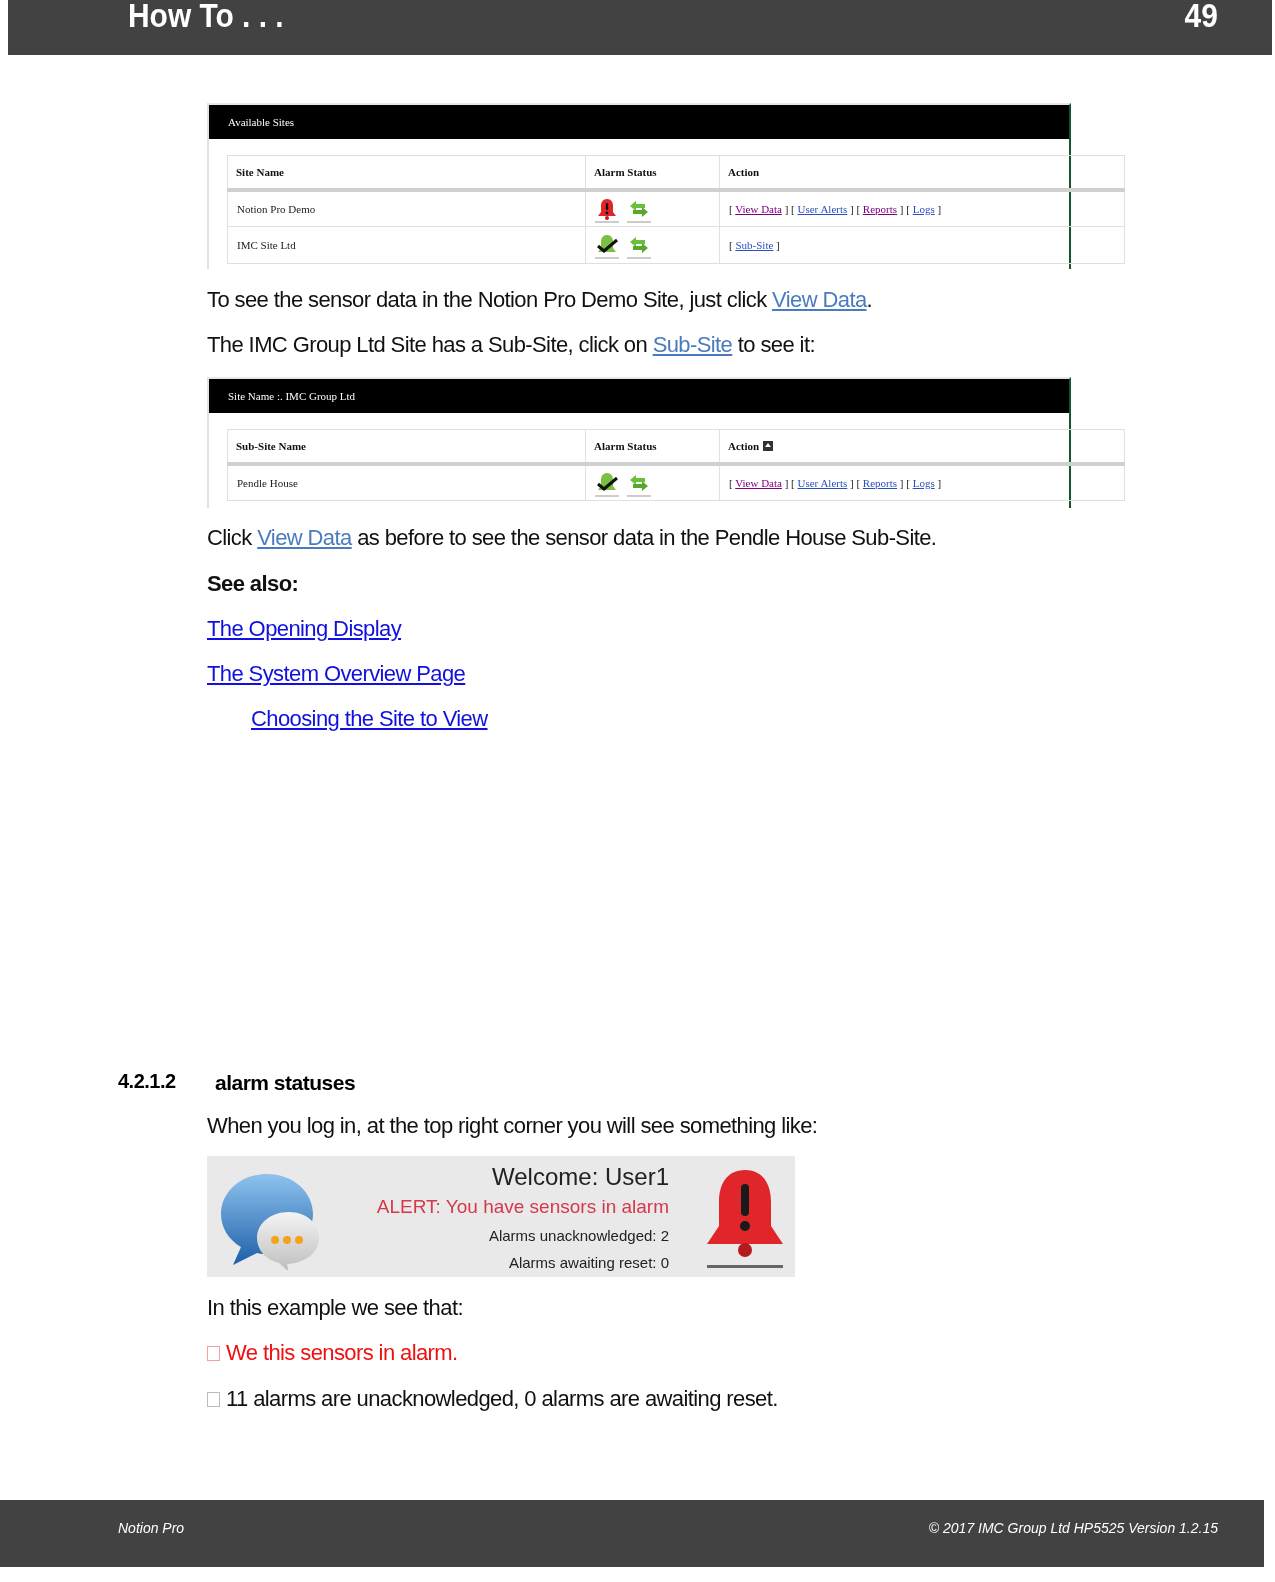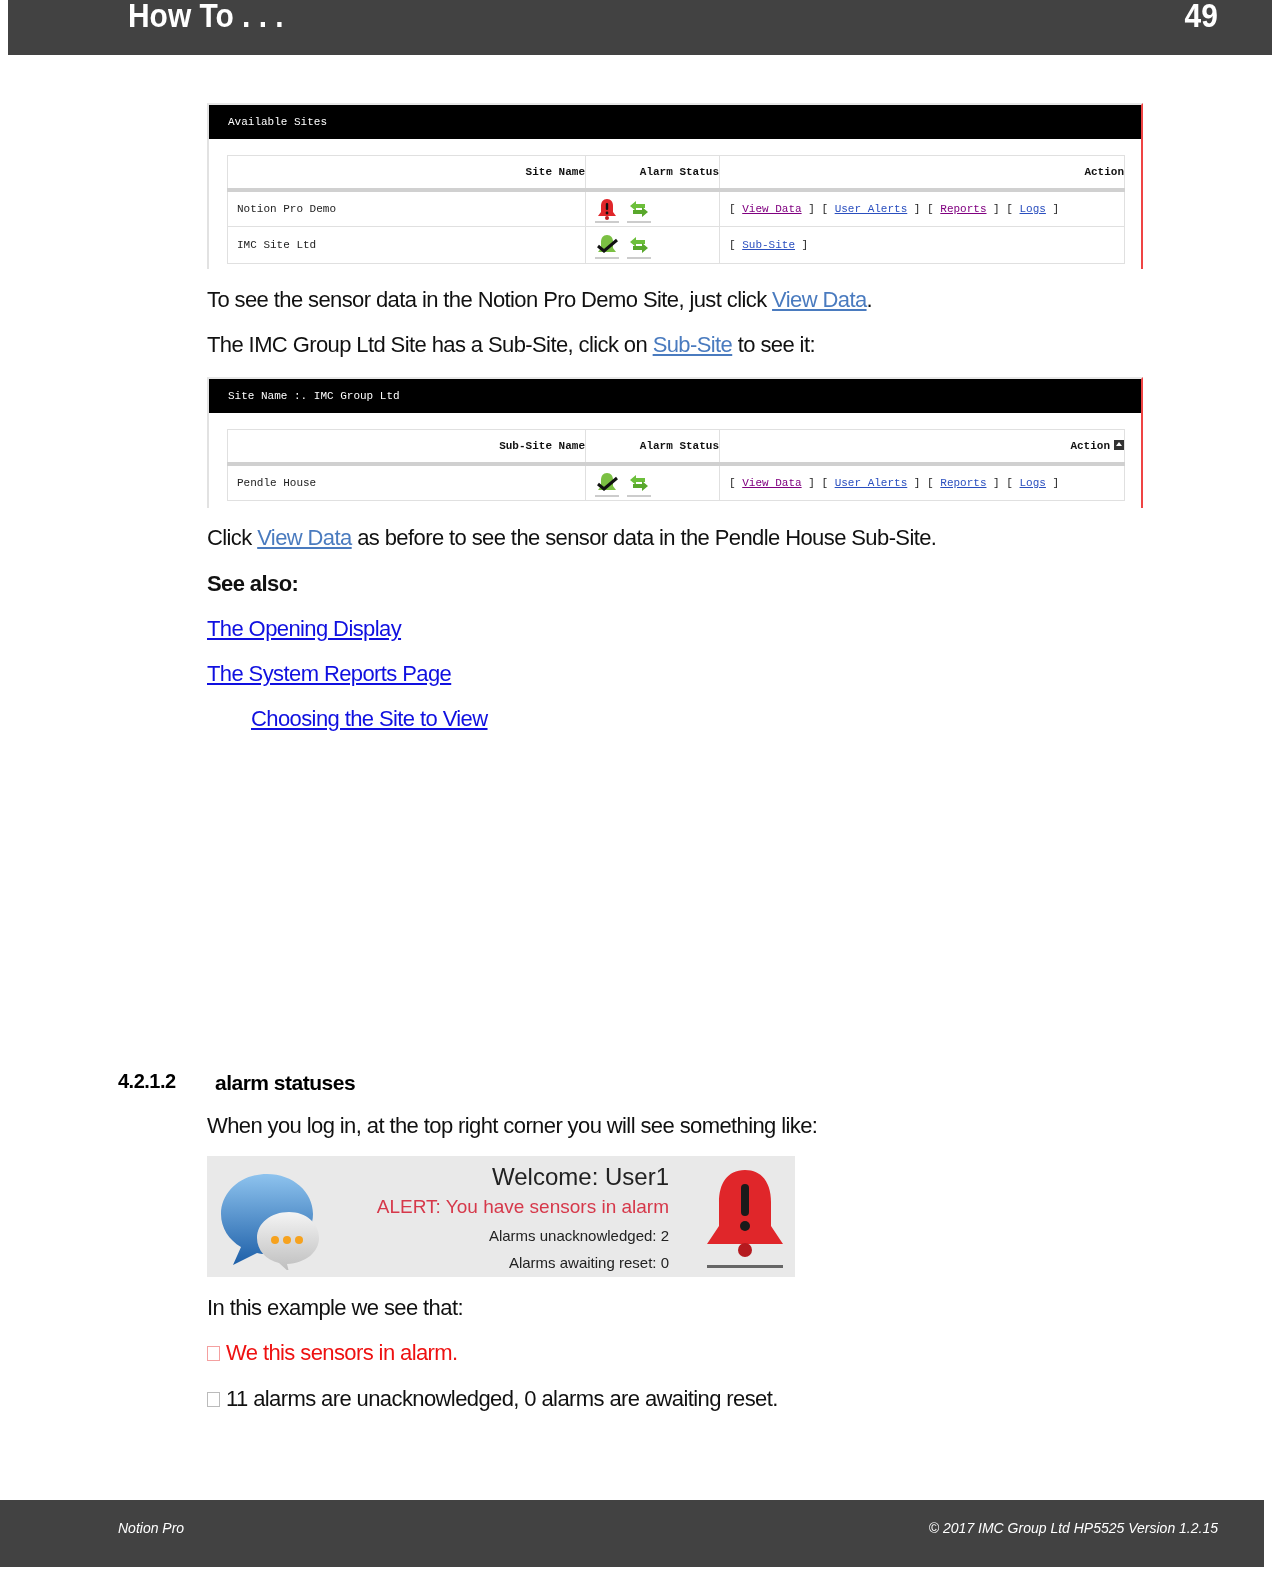--- a/index.html
+++ b/index.html
@@ -24,35 +24,35 @@
   .page-footer {
     position: absolute; left: 0; top: 1500px; width: 1264px; height: 67px;
     background: #424242; color: #fff;
     font-family: "Liberation Sans", sans-serif; font-style: italic; font-size: 14px;
   }
   .page-footer .left { position: absolute; left: 118px; top: 20px; }
   .page-footer .right { position: absolute; right: 46px; top: 20px; }
 
   
   .panel {
-    position: absolute; left: 207px; width: 936px;
-    border-left: 2px solid #e2e2e2; border-right: 2px solid #ef4444; border-top: 2px solid #e8e8e8;
+    position: absolute; left: 207px; width: 864px;
+    border-left: 2px solid #e2e2e2; border-right: 2px solid #14532d; border-top: 2px solid #e8e8e8;
     background: #fff;
-    font-family: Liberation Mono, monospace;
+    font-family: Liberation Serif, serif;
   }
   .panel .bar {
     height: 34px; background: #000; color: #fff; font-size: 11px;
     padding-left: 19px; line-height: 34px;
   }
   .panel table {
     margin-left: 18px; margin-top: 16px; border-collapse: collapse; width: 898px;
     font-size: 11px;
   }
   .panel th {
-    text-align: right; font-weight: bold; height: 34px; padding-left: 8px;
+    text-align: left; font-weight: bold; height: 34px; padding-left: 8px;
     border: 1px solid #e0e0e0; border-bottom: 4px solid #d0d0d0; color: #111;
   }
   .panel td {
     height: 37px; padding-left: 9px; border: 1px solid #e0e0e0; color: #222;
   }
   .panel .c1 { width: 358px; }
   .panel .c2 { width: 134px; }
   .icons { display: flex; gap: 8px; align-items: center; padding-top: 2px; }
   .ico { width: 24px; height: 26px; position: relative; }
   .ico svg { display: block; }
@@ -202,21 +202,21 @@
     </tr>
   </tbody>
     </table>
 </div>
 
 <div class="para" style="top:525px;">
   <span>Click </span><a class="inl">View Data</a><span> as before to see the sensor data in the Pendle House Sub-Site.</span>
 </div>
 <div class="para bold" style="top:571px;">See also:</div>
 <div class="para" style="top:616px;"><a class="see">The Opening Display</a></div>
-<div class="para" style="top:661px;"><a class="see">The System Reports Page</a></div>
+<div class="para" style="top:661px;"><a class="see">The System Overview Page</a></div>
 <div class="para" style="top:706px;margin-left:44px;"><a class="see">Choosing the Site to View</a></div>
 
 <div class="section-num">4.2.1.2</div>
 <div class="section-title">alarm statuses</div>
 <div class="para" style="top:1113px;">When you log in, at the top right corner you will see something like:</div>
 
 <div class="welcome">
   <span class="bubble">
     <svg width="110" height="100" viewBox="0 0 110 100">
       <defs>

